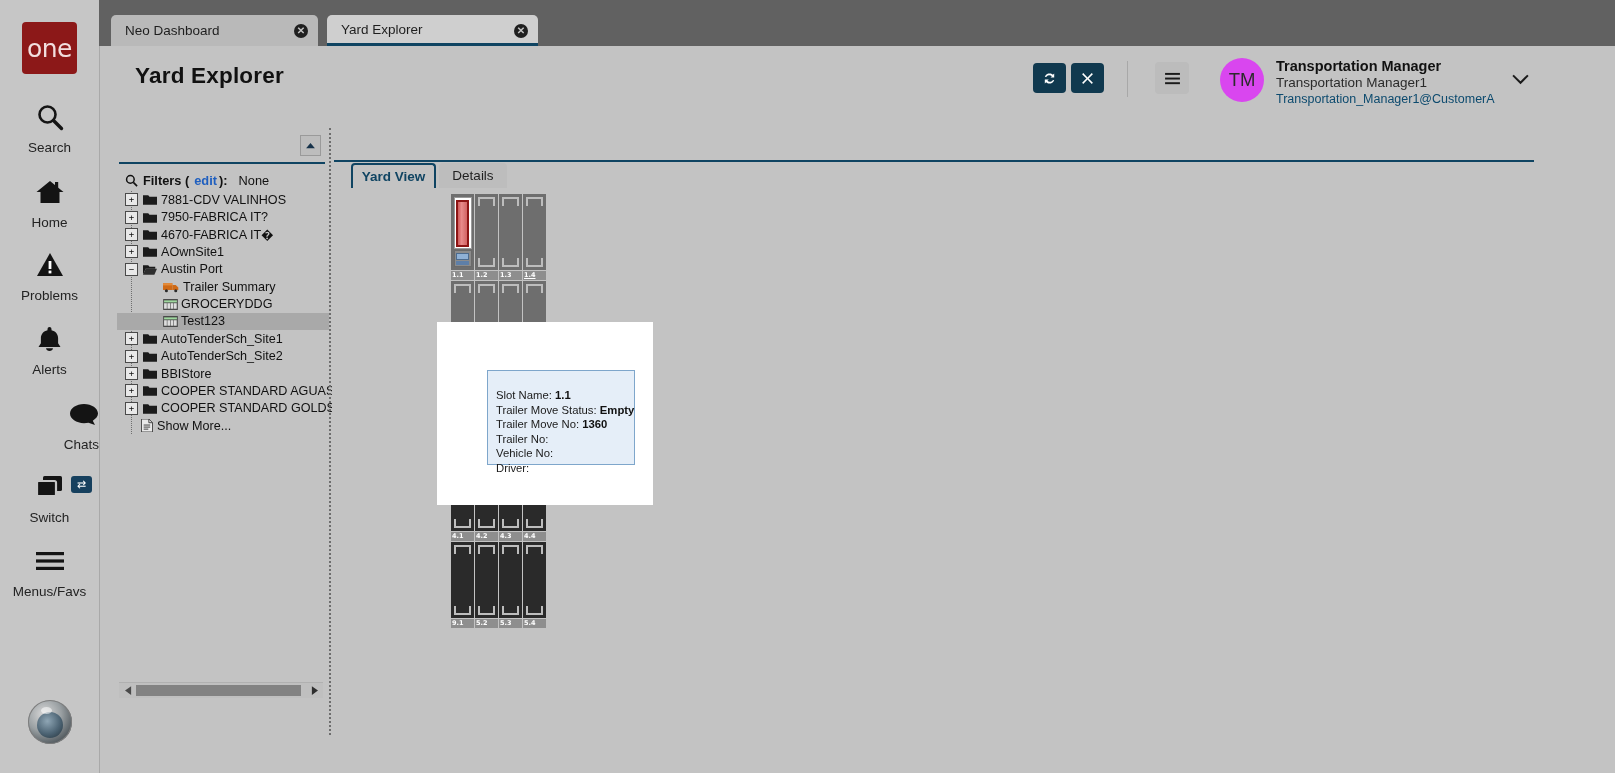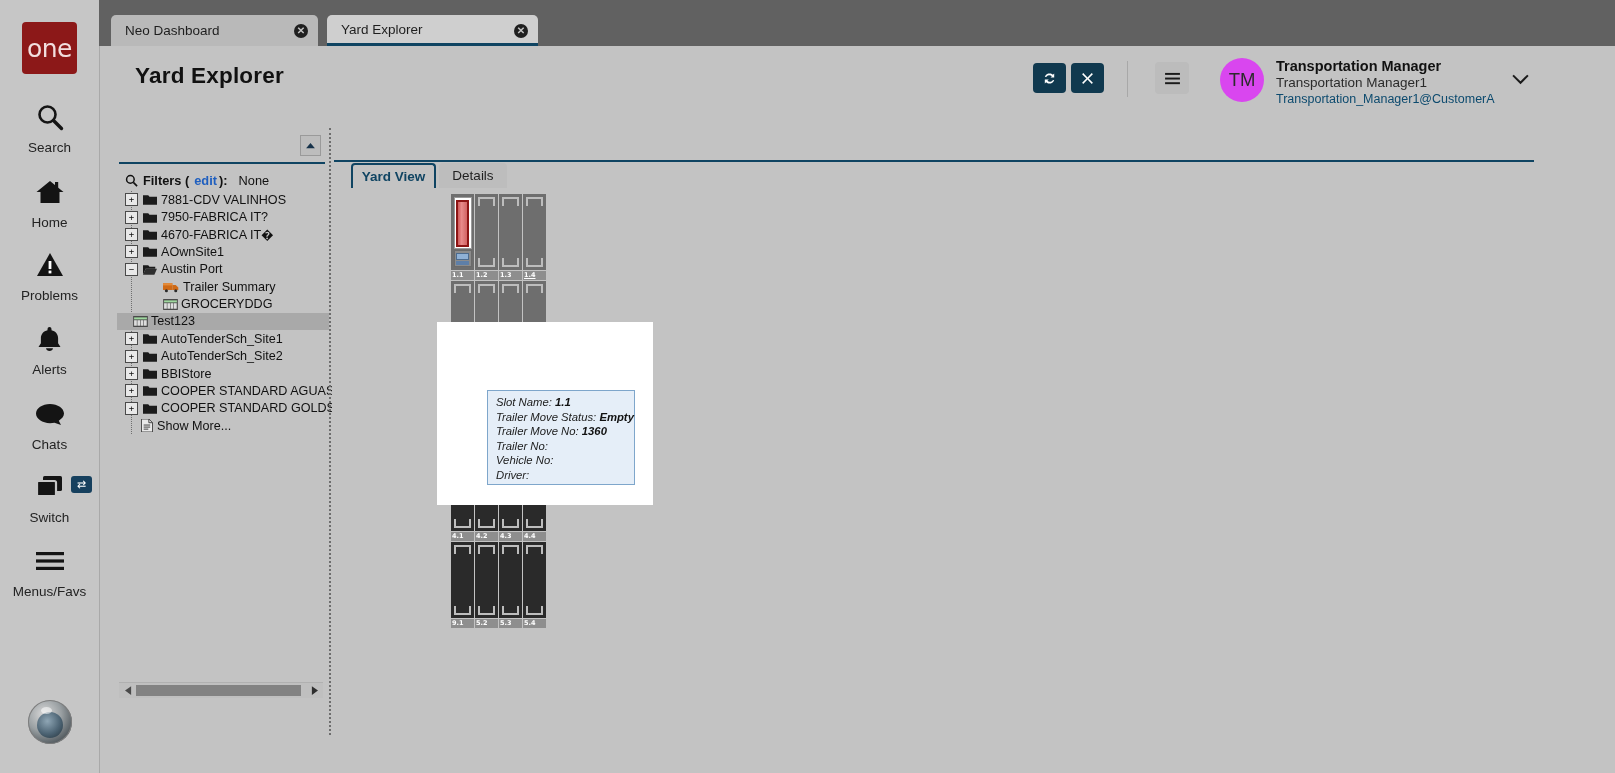--- a/index.html
+++ b/index.html
@@ -171,22 +171,22 @@
     background:#8b8b8b;border:1px solid #6a6a6a;box-sizing:border-box;
   }
   .cab .win{position:absolute;left:1.5px;top:1.5px;right:1.5px;height:7px;background:#8fb1d6;border:1px solid #4c6b8e;box-sizing:border-box;}
   .cab .low{position:absolute;left:1.5px;top:9.5px;right:1.5px;bottom:1.5px;background:#5e7fa8;}
 
   
   #tip-backing{
     position:absolute;left:320px;top:194px;width:216px;height:183px;background:#ffffff;
   }
   #tooltip{
-    position:absolute;left:370px;top:262px;width:148px;height:95px;
-    background:#e5eef8;border:1px solid #7ea6cb;box-sizing:border-box;padding:4px 8px;font-style:italic;
+    position:absolute;left:370px;top:242px;width:148px;height:95px;
+    background:#e5eef8;border:1px solid #7ea6cb;box-sizing:border-box;padding:17px 8px;
   }
   #tooltip .trow{font-size:11.3px;color:#1b1b1b;line-height:14.6px;white-space:nowrap;}
   #tooltip .trow b{font-weight:700;color:#111;}
 </style>
 </head>
 <body>
 
 <div id="app">
 
   <div id="rail">
@@ -224,21 +224,21 @@
         </div>
         <div class="rail-item" style="top: 322px;">
           <span class="ri-ico">
             <svg width="25" height="27" viewBox="0 0 25 27">
               <path d="M12.5 1a2 2 0 0 1 2 2v1.2c4 .8 6.6 4 6.6 8.1v5l2.4 3.6H1.5l2.4-3.6v-5c0-4.1 2.6-7.3 6.6-8.1V3a2 2 0 0 1 2-2z" fill="#141414"></path>
               <path d="M9 22.3a3.6 3.6 0 0 0 7 0z" fill="#141414"></path>
             </svg>
           </span>
           <span class="ri-lb">Alerts</span>
         </div>
-        <div class="rail-item" style="top: 397px;">
+        <div class="rail-item" style="top: 397px; align-items: flex-end;">
           <span class="ri-ico">
             <svg width="30" height="24" viewBox="0 0 30 24">
               <path d="M15 2C7.3 2 1 6.3 1 11.6c0 5.3 6.3 9.6 14 9.6 1.6 0 3.1-.2 4.5-.5l6.5 2.3-2.2-4.3c3.1-1.8 5.2-4.4 5.2-7.1C29 6.3 22.7 2 15 2z" fill="#141414"></path>
             </svg>
           </span>
           <span class="ri-lb">Chats</span>
         </div>
         <div class="rail-item" style="top: 470px;">
           <span class="ri-ico">
             <svg width="30" height="26" viewBox="0 0 30 26">
@@ -398,21 +398,21 @@
             <svg class="ico-grid" viewBox="0 0 16 12">
               <rect x="0" y="0" width="16" height="12" fill="#4a4a4a"></rect>
               <rect x="1" y="1.5" width="14" height="2.2" fill="#9fd89f"></rect>
               <rect x="1" y="4.6" width="3" height="6" fill="#ddd"></rect>
               <rect x="4.6" y="4.6" width="3" height="6" fill="#ddd"></rect>
               <rect x="8.2" y="4.6" width="3" height="6" fill="#ddd"></rect>
               <rect x="11.8" y="4.6" width="3" height="6" fill="#ddd"></rect>
             </svg>
             <span class="tlb">GROCERYDDG</span>
           </div>
-          <div class="tnode sel" style="">
+          <div class="tnode sel" style="padding-left: 30px;">
             <span class="tw none"></span>
             <svg class="ico-grid" viewBox="0 0 16 12">
               <rect x="0" y="0" width="16" height="12" fill="#4a4a4a"></rect>
               <rect x="1" y="1.5" width="14" height="2.2" fill="#9fd89f"></rect>
               <rect x="1" y="4.6" width="3" height="6" fill="#ddd"></rect>
               <rect x="4.6" y="4.6" width="3" height="6" fill="#ddd"></rect>
               <rect x="8.2" y="4.6" width="3" height="6" fill="#ddd"></rect>
               <rect x="11.8" y="4.6" width="3" height="6" fill="#ddd"></rect>
             </svg>
             <span class="tlb">Test123</span>

